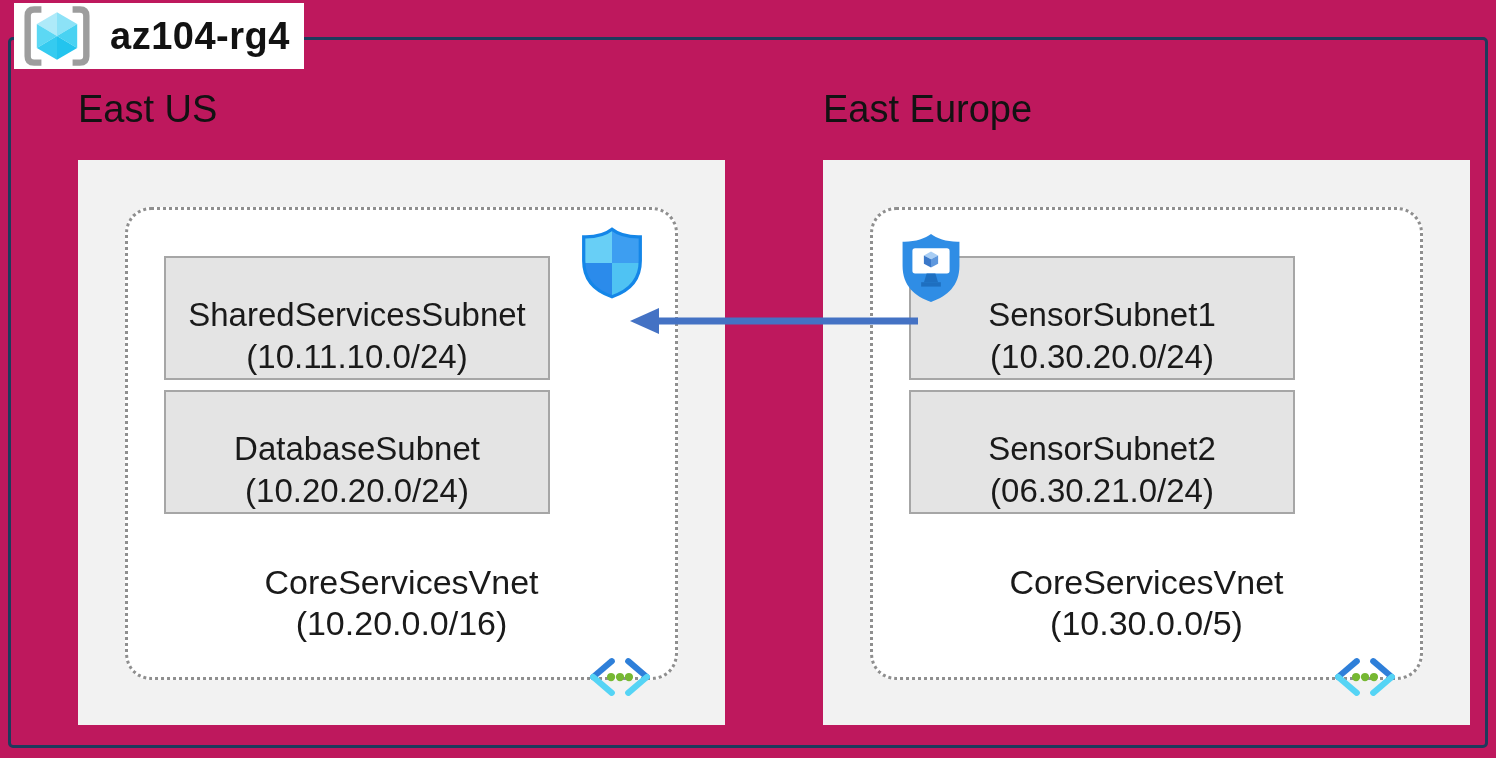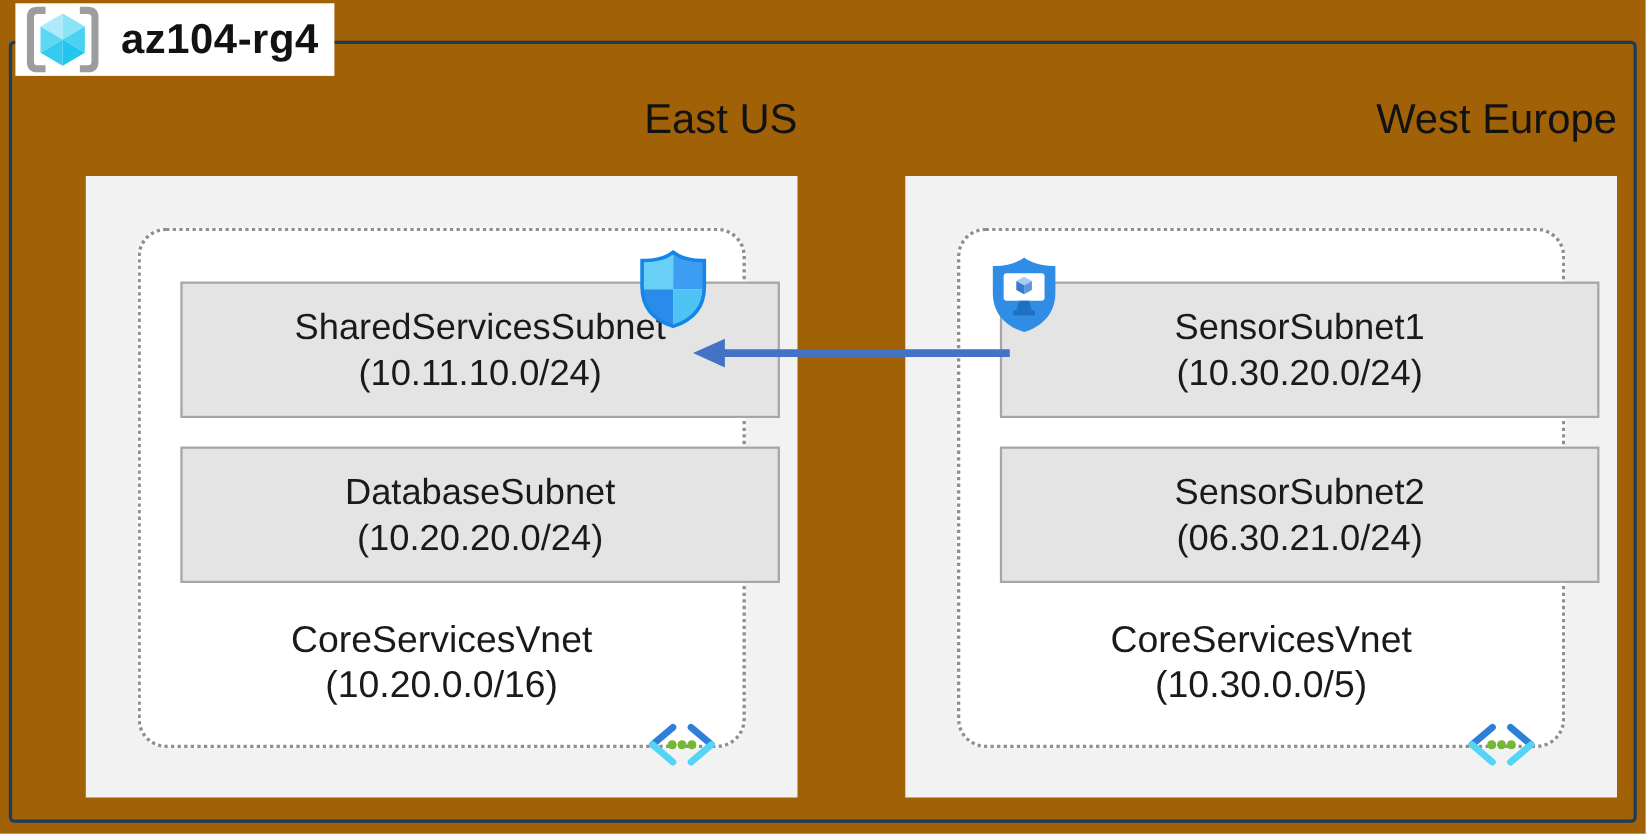--- a/index.html
+++ b/index.html
@@ -1,43 +1,43 @@
 <!DOCTYPE html>
 <html style="--frame: #1e3a5c; --region-bg: #f2f2f2; --subnet-bg: #e4e4e4; --subnet-border: #a6a6a6; --dash: #8f8f8f; --arrow: #4472c4; --text: #1a1a1a;"><head>
 <meta charset="utf-8">
 <style>
   :root{
     --frame:#1e3a5c; --region-bg:#f2f2f2; --subnet-bg:#e4e4e4; --subnet-border:#a6a6a6;
     --dash:#8f8f8f; --arrow:#4472c4; --text:#1a1a1a;
   }
   *{box-sizing:border-box; margin:0; padding:0;}
   body{font-family:"Liberation Sans", sans-serif; background:#fff; color:var(--text);}
-  .canvas{position:relative; width:1496px; height:758px; background:#a16207; overflow:hidden;}
+  .canvas{position:relative; width:1496px; height:758px; background:#be185d; overflow:hidden;}
 
   .frame{position:absolute; left:8px; top:37px; width:1480px; height:711px;
          border:3px solid var(--frame); border-radius:5px;}
 
   .rg-header{position:absolute; left:14px; top:3px; display:flex; align-items:center;
              gap:14px; background:#fff; padding:0 14px 0 4px; z-index:5;}
   .rg-icon{width:78px; height:66px; display:block;}
   .rg-title{font-size:38px; font-weight:700; letter-spacing:0.5px; color:#121212;}
 
-  .region-label{position:absolute; top:88px; width:647px; text-align:right;
+  .region-label{position:absolute; top:88px; width:647px; text-align:left;
                 font-size:38px; color:#121212; z-index:2;}
   .region{position:absolute; top:160px; width:647px; height:565px; background:var(--region-bg);}
   .region.east{left:78px;}  .label-east{left:78px;}
   .region.west{left:823px;} .label-west{left:823px;}
 
   .vnet{position:absolute; left:47px; top:47px; width:553px; height:473px;
         border:3px dotted var(--dash); border-radius:26px; background:#fff;}
-  .subnet{position:absolute; left:36px; width:545px; height:124px;
+  .subnet{position:absolute; left:36px; width:386px; height:124px;
           background:var(--subnet-bg); border:2px solid var(--subnet-border);
-          display:flex; flex-direction:column; align-items:center; justify-content:center;
+          display:flex; flex-direction:column; align-items:center; justify-content:flex-end;
           font-size:33px; line-height:1.28; text-align:center;}
-  .subnet.s1{top:46px;} .subnet.s2{top:196px;}
+  .subnet.s1{top:46px;} .subnet.s2{top:180px;}
   .vnet-label{position:absolute; left:0; right:0; top:352px; text-align:center;
               font-size:34px; line-height:1.22;}
   .vnet-icon{position:absolute; right:22px; bottom:-22px; width:66px; height:44px; z-index:3;}
 
   .badge{position:absolute; z-index:6;}
   #nsg-icon{left:577px; top:226px; width:70px; height:74px;}
   #asg-icon{left:896px; top:230px; width:70px; height:76px;}
   #peering-arrow{position:absolute; left:626px; top:300px; width:296px; height:42px; z-index:4;}
 </style>
 </head>
@@ -55,21 +55,21 @@
       <polygon points="42,10 64,23 42,36" fill="#8ce2f7"></polygon>
       <polygon points="20,23 42,36 20,49" fill="#5cd8f4"></polygon>
       <polygon points="64,23 42,36 64,49" fill="#49d2f2"></polygon>
       <polygon points="20,49 42,36 42,62" fill="#35cbf0"></polygon>
       <polygon points="64,49 42,36 42,62" fill="#23c4ee"></polygon>
     </svg>
     <span class="rg-title">az104-rg4</span>
   </div>
 
   <div class="region-label label-east">East US</div>
-  <div class="region-label label-west">West Europe</div>
+  <div class="region-label label-west">East Europe</div>
 
   <div class="region east">
     <div class="vnet">
       <div class="subnet s1">
         <div>SharedServicesSubnet</div>
         <div>(10.11.10.0/24)</div>
       </div>
       <div class="subnet s2">
         <div>DatabaseSubnet</div>
         <div>(10.20.20.0/24)</div>

